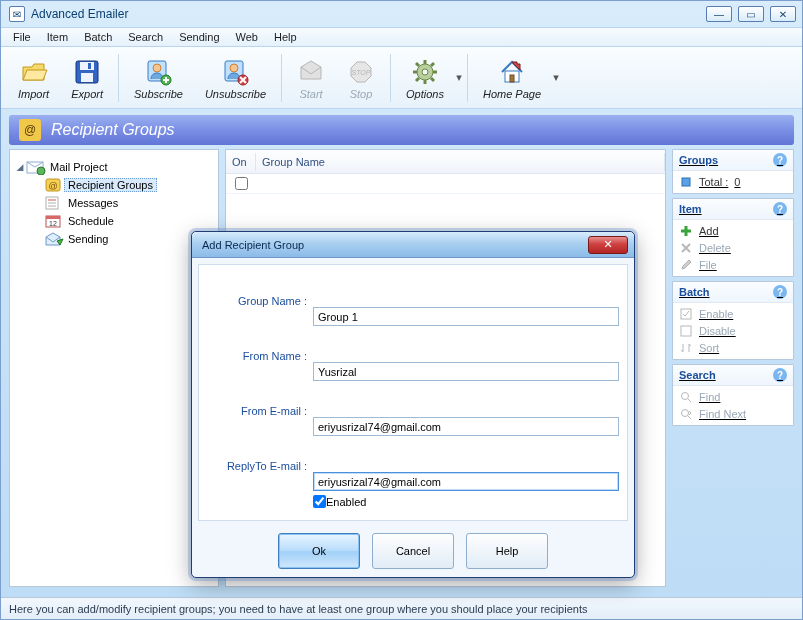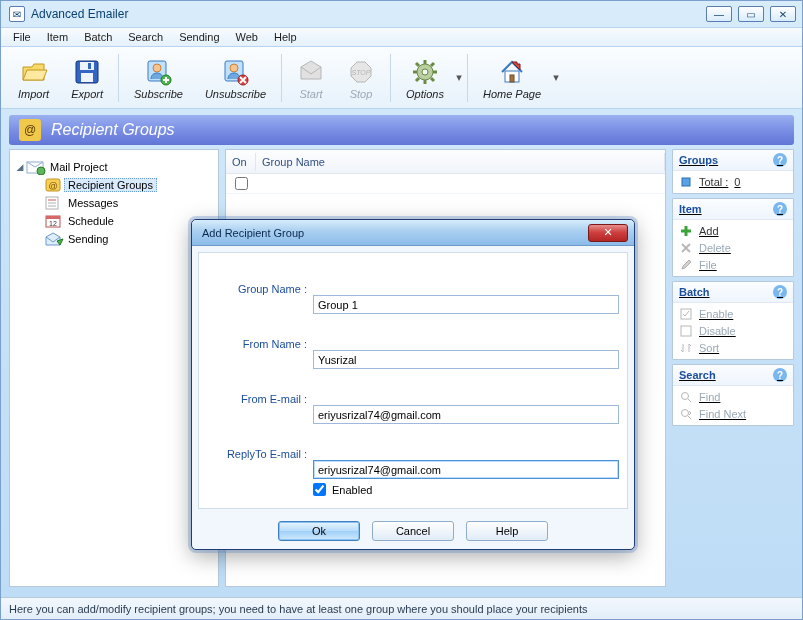--- a/index.html
+++ b/index.html
@@ -53,32 +53,32 @@
 .panel-h .help { width:14px; height:14px; border-radius:50%; background:#7ab6ef; color:#fff; display:flex; align-items:center; justify-content:center; font-size:10px;}
 .panel-b { padding:4px 6px; display:flex; flex-direction:column; gap:3px;}
 .panel-item { display:flex; align-items:center; gap:6px; color:#333; cursor:default; }
 .panel-item.dis { color:#9aa8b6; }
 .pi-icon { width:14px; height:14px; display:flex; align-items:center; justify-content:center; }
 
 
 .status { height:22px; position:absolute; left:0; right:0; bottom:0; border-top:1px solid #b6c8dc; background:linear-gradient(#f2f7fd,#e3eef9); padding:0 8px; display:flex; align-items:center; color:#2a3c50;}
 
 
-.dialog { position:absolute; left:190px; top:218px; width:444px; border:1px solid #1f3e77; background:#f2f7fd; border-radius:5px; box-shadow:0 0 0 3px rgba(100,140,200,0.35), 0 6px 22px rgba(0,0,0,0.35); }
+.dialog { position:absolute; left:190px; top:230px; width:444px; border:1px solid #1f3e77; background:#f2f7fd; border-radius:5px; box-shadow:0 0 0 3px rgba(100,140,200,0.35), 0 6px 22px rgba(0,0,0,0.35); }
 .dialog-title { height:26px; background:linear-gradient(#d7ecfc,#a9cff0 45%,#8cbbe8); border-bottom:1px solid #6f99ca; display:flex; align-items:center; padding:0 6px 0 10px; border-radius:5px 5px 0 0; color:#0a2950; }
 .dialog-title .spacer { flex:1; }
 .dialog-close { width:40px; height:18px; background:linear-gradient(#e68f8f,#cf4040 45%,#b32424); border:1px solid #7a1818; border-radius:3px; display:flex; align-items:center; justify-content:center; color:#fff; font-size:11px; cursor:default;}
 .dialog-body { background:#fff; margin:6px; border:1px solid #cfdced; padding:10px 8px 8px; }
 .form-row { display:flex; align-items:center; margin-bottom:4px; }
 .form-row label { width:100px; text-align:right; color:#1a4d9b; margin-right:6px; }
 .form-row input[type=text] { flex:1; height:19px; border:1px solid #9fb9d8; padding:0 4px; font:inherit;margin-top:32px; }
 .form-row input.active { border-color:#4d90d9; box-shadow:inset 0 0 0 1px #bdddfb; }
-.form-row .chkrow { display:flex; align-items:center; gap:6px; margin-left:106px;justify-content:flex-end;}
+.form-row .chkrow { display:flex; align-items:center; margin-left:106px;justify-content:flex-end;}
 .dialog-buttons { display:flex; gap:12px; justify-content:center; padding:6px 0 8px;}
-.dbtn { width:82px; height:20px; border:1px solid #8faecd; border-radius:3px; background:linear-gradient(#fefefe,#e1ecf7); cursor:default; font:inherit; }
+.dbtn { width:82px; height:36px; border:1px solid #8faecd; border-radius:3px; background:linear-gradient(#fefefe,#e1ecf7); cursor:default; font:inherit; }
 .dbtn.primary { border-color:#3f7fc0; background:linear-gradient(#e9f5ff,#b9ddfb 48%,#a1d0f8 52%,#cfe9fc); box-shadow:0 0 0 1px #89c2f2 inset; }
 
 svg { display:block; }
 </style>
 </head>
 <body>
 
 <div class="win">
 
   <div class="titlebar">

